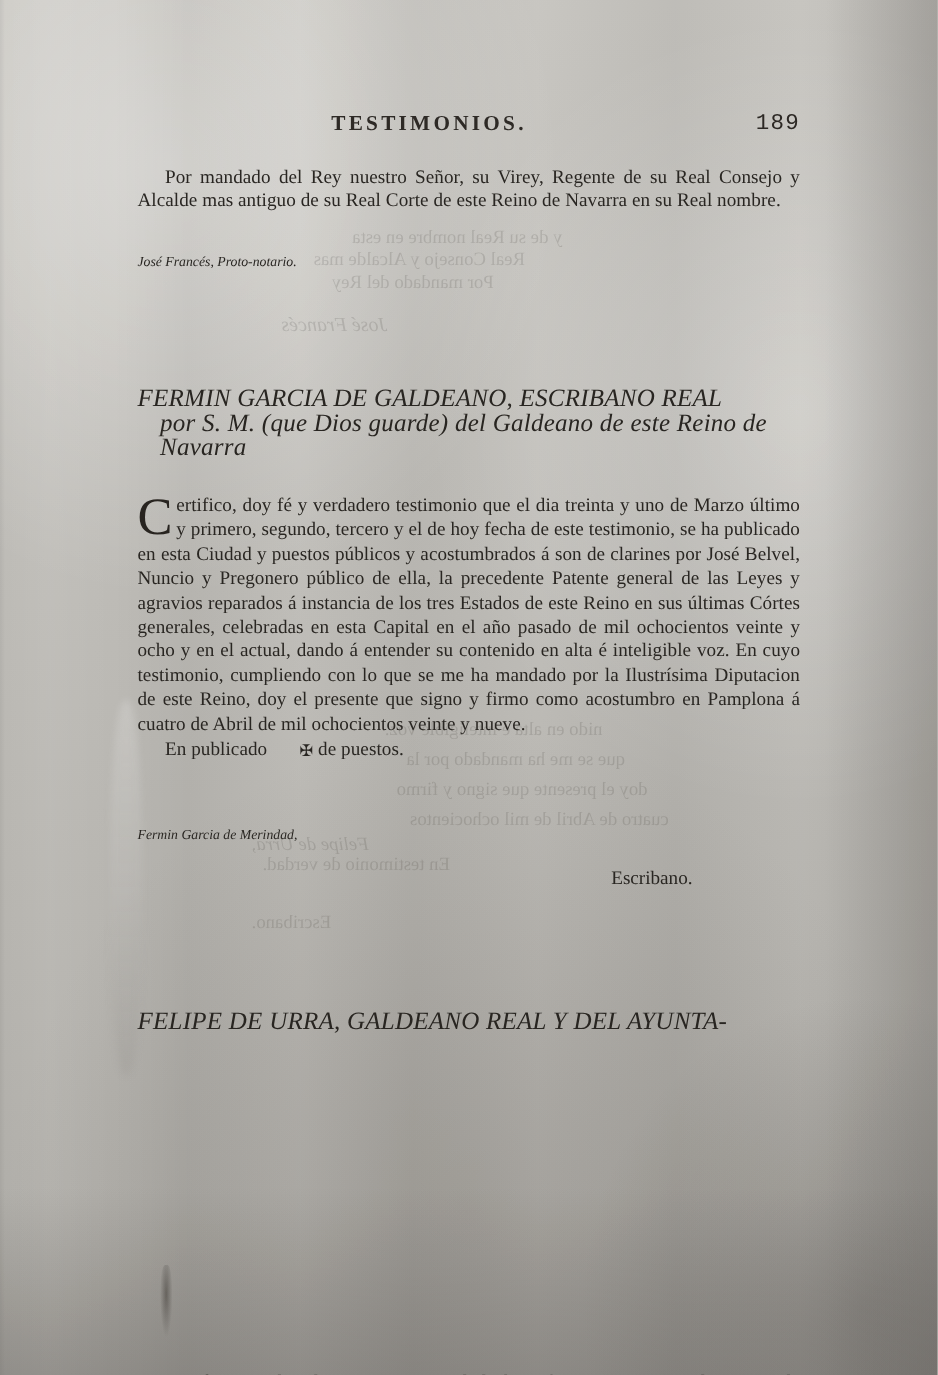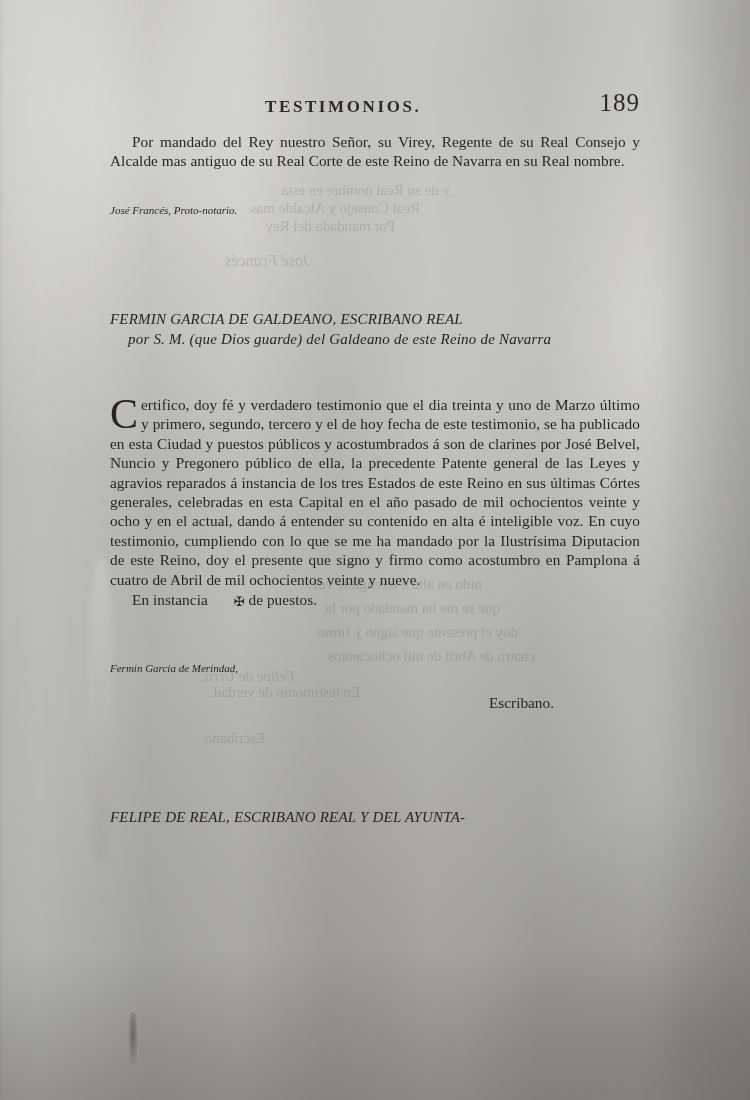--- a/index.html
+++ b/index.html
@@ -83,24 +83,24 @@
     justify-content: space-between;
   }
   .rh-title {
     font-size: 17px;
     letter-spacing: 2.6px;
     font-weight: 700;
     color: #302c28;
     margin-left: 155px;
   }
   .folio {
-    font-size: 25px;
+    font-size: 18px;
     letter-spacing: 1px;
     color: #2e2a26;
-    font-family: Liberation Serif, serif;
+    font-family: Liberation Mono, monospace;
   }
 
   p {
     margin: 0;
     font-size: 15.3px;
     line-height: 19.4px;
     text-align: justify;
     text-justify: inter-word;
     letter-spacing: 0.05px;
     color: #2b2824;
@@ -116,21 +116,21 @@
   }
   .sig-right-2 {
     font-size: 15.3px;
     text-align: right;
     padding-right: 86px;
     color: #2b2824;
   }
 
   .heading {
     font-style: italic;
-    font-size: 15px;
+    font-size: 20px;
     line-height: 19.6px;
     color: #2a2723;
     letter-spacing: 0.2px;
   }
   .heading .l1 { display: block; }
   .heading .l2 { display: block; padding-left: 18px; }
   .heading .l3 { display: block; padding-left: 18px; }
 
   
   .dropcap-block { position: relative; }
@@ -226,34 +226,34 @@
       <div class="heading">
         <span class="l1">FERMIN GARCIA DE GALDEANO, ESCRIBANO REAL</span>
         <span class="l2">por S. M. (que Dios guarde) del Galdeano de este Reino de Navarra</span>
       </div>
     </div>
 
     <div class="col dropcap-block" style="top:383px;">
       <span class="dropcap">C</span>
       <p>ertifico, doy fé y verdadero testimonio que el dia treinta y uno de Marzo último y primero, segundo, tercero y el de hoy fecha de este testimonio, se ha publicado en esta Ciudad y puestos públicos y acostumbrados á son de clarines por José Belvel, Nuncio y Pregonero público de ella, la precedente Patente general de las Leyes y agravios reparados á instancia de los tres Estados de este Reino en sus últimas Córtes generales, celebradas en esta Capital en el año pasado de mil ochocientos veinte y ocho y en el actual, dando á entender su contenido en alta é inteligible voz. En cuyo testimonio, cumpliendo con lo que se me ha mandado por la Ilustrísima Diputacion de este Reino, doy el presente que signo y firmo como acostumbro en Pamplona á cuatro de Abril de mil ochocientos veinte y nueve.</p>
       <p class="indent" style="margin-top:1px;">
-        <span>En instancia</span>
+        <span>En publicado</span>
         <span class="maltese">✠</span>
         <span>de puestos.</span>
       </p>
     </div>
 
     <div class="col" style="top:650px;">
       <div class="sig-right">Fermin Garcia de Merindad,</div>
       <div class="sig-right-2" style="margin-top:20px;">Escribano.</div>
     </div>
 
     <div class="col" style="top:796px;">
       <div class="heading">
-        <span class="l1">FELIPE DE REAL, ESCRIBANO REAL Y DEL AYUNTA-</span>
+        <span class="l1">FELIPE DE URRA, GALDEANO REAL Y DEL AYUNTA-</span>
       </div>
     </div>
 
     <div class="col dropcap-block" style="top:859px;">
       <span class="dropcap">C</span>
       <p>ertifico que los dias seis, siete y el de hoy, á mi presencia en los sitios de costumbre, á toque de clarin y cajas, por voz de Donato Dopereyro, Nuncio y pregonero público de la misma, y lectura del Alguacil Antonio Zapata, por indisposicion del Ujer Tomás Echevertía se ha publicado la Patente general de las Leyes y reparos de agra-</p>
     </div>
 
   </div>
 

